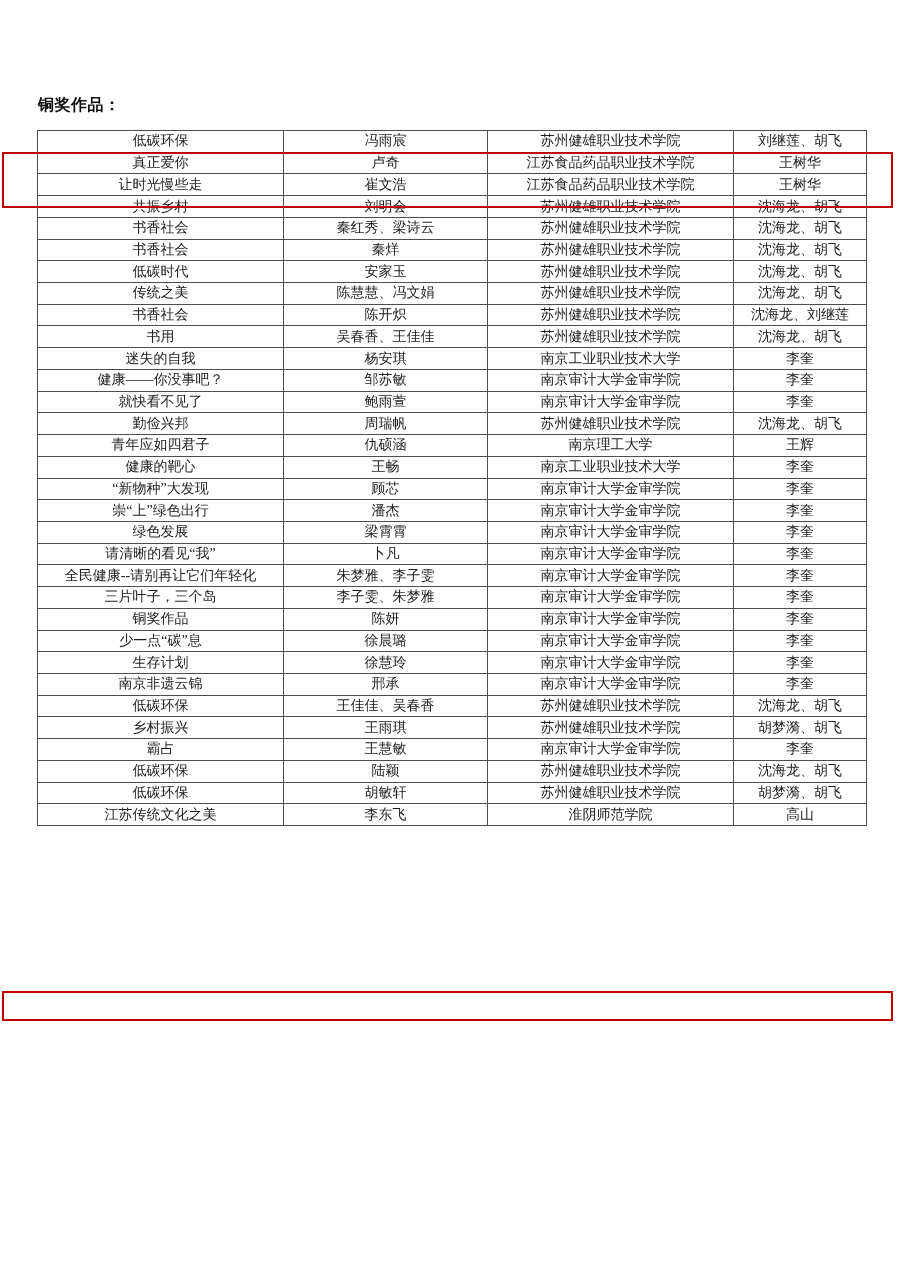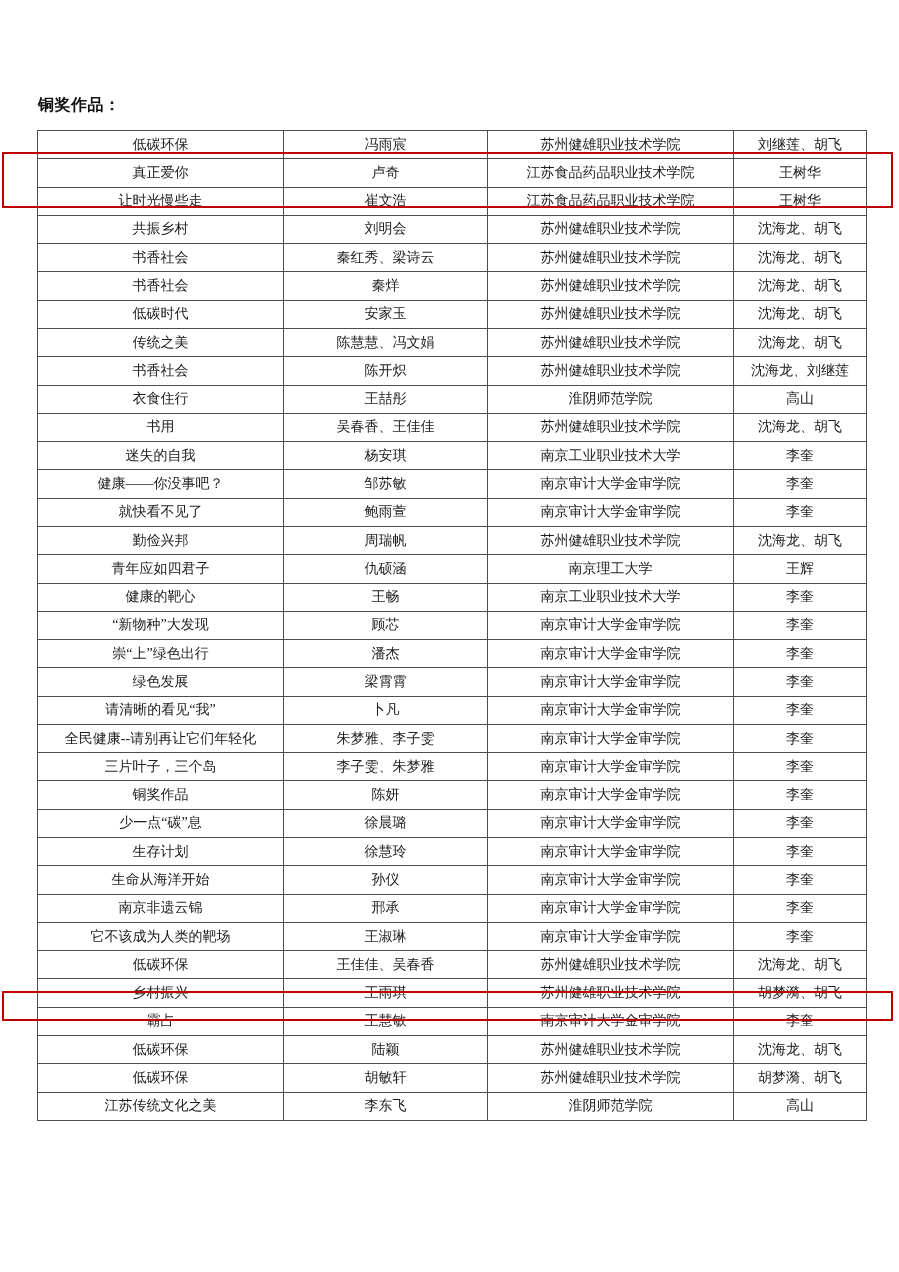--- a/index.html
+++ b/index.html
@@ -24,21 +24,21 @@
     font-size: 16px;
     font-weight: bold;
     color: #111111;
     letter-spacing: 0.5px;
   }
   table.awards {
     position: absolute;
     left: 37px;
     top: 130px;
     width: 829px;
-    height: 991px;
+    height: 696px;
     border-collapse: collapse;
     table-layout: fixed;
   }
   table.awards td {
     border: 1px solid #4d4d4d;
     text-align: center;
     vertical-align: middle;
     font-size: 14px;
     padding: 0 2px;
     color: #1c1c1c;
@@ -120,26 +120,20 @@
           <td>苏州健雄职业技术学院</td>
           <td>沈海龙、胡飞</td>
         </tr>
         <tr>
           <td>书香社会</td>
           <td>陈开炽</td>
           <td>苏州健雄职业技术学院</td>
           <td>沈海龙、刘继莲</td>
         </tr>
         <tr>
-          <td>衣食住行</td>
-          <td>王喆彤</td>
-          <td>淮阴师范学院</td>
-          <td>高山</td>
-        </tr>
-        <tr>
           <td>书用</td>
           <td>吴春香、王佳佳</td>
           <td>苏州健雄职业技术学院</td>
           <td>沈海龙、胡飞</td>
         </tr>
         <tr>
           <td>迷失的自我</td>
           <td>杨安琪</td>
           <td>南京工业职业技术大学</td>
           <td>李奎</td>
@@ -222,34 +216,22 @@
           <td>南京审计大学金审学院</td>
           <td>李奎</td>
         </tr>
         <tr>
           <td>生存计划</td>
           <td>徐慧玲</td>
           <td>南京审计大学金审学院</td>
           <td>李奎</td>
         </tr>
         <tr>
-          <td>生命从海洋开始</td>
-          <td>孙仪</td>
-          <td>南京审计大学金审学院</td>
-          <td>李奎</td>
-        </tr>
-        <tr>
           <td>南京非遗云锦</td>
           <td>邢承</td>
-          <td>南京审计大学金审学院</td>
-          <td>李奎</td>
-        </tr>
-        <tr>
-          <td>它不该成为人类的靶场</td>
-          <td>王淑琳</td>
           <td>南京审计大学金审学院</td>
           <td>李奎</td>
         </tr>
         <tr>
           <td>低碳环保</td>
           <td>王佳佳、吴春香</td>
           <td>苏州健雄职业技术学院</td>
           <td>沈海龙、胡飞</td>
         </tr>
         <tr>

